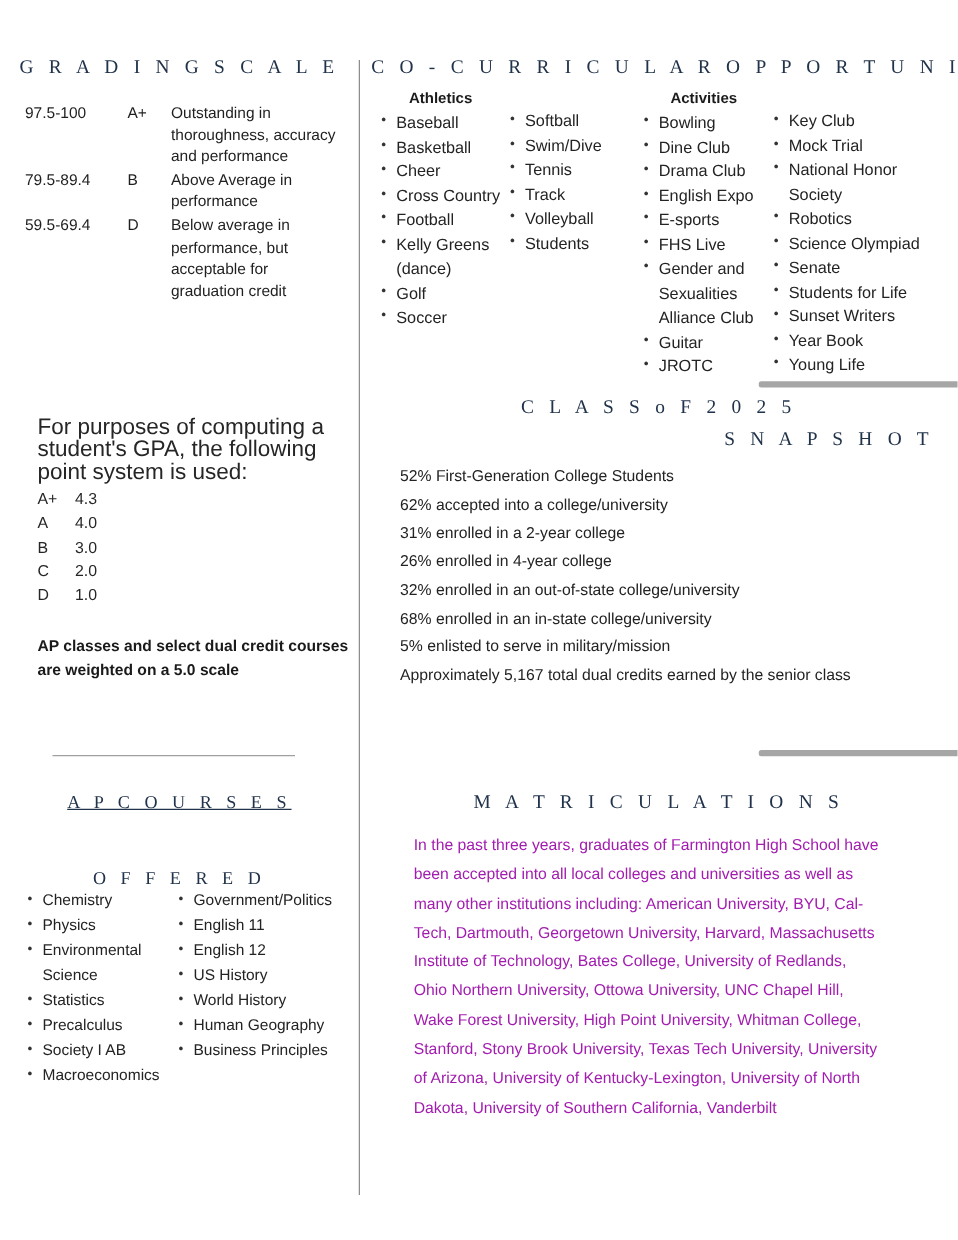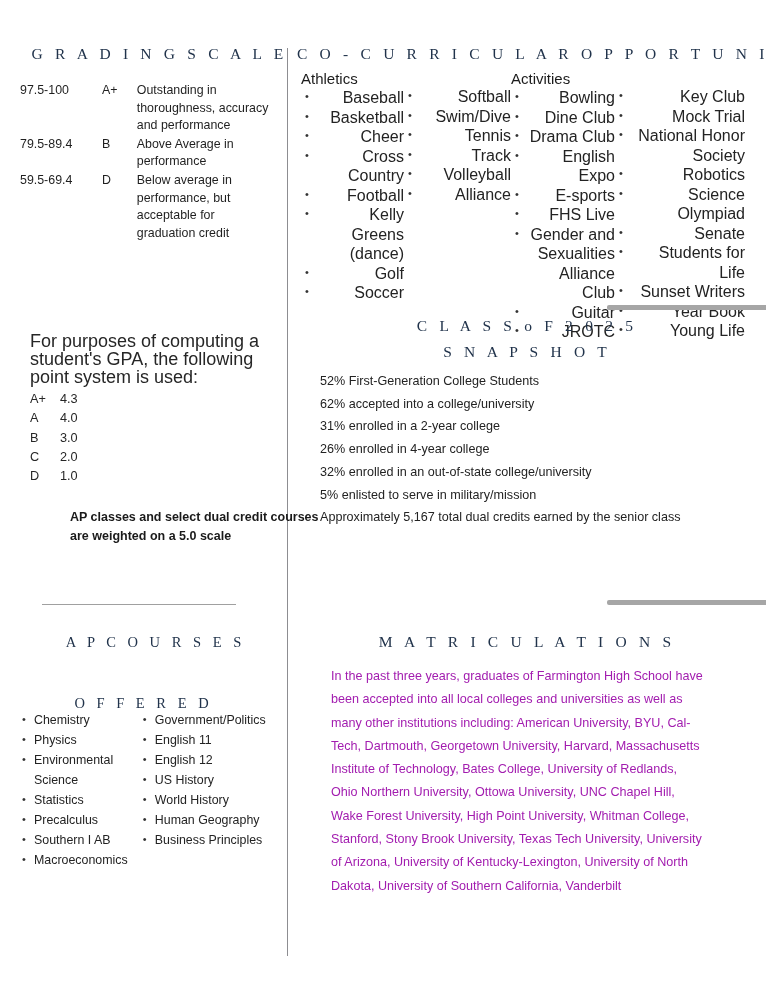--- a/index.html
+++ b/index.html
@@ -61,21 +61,21 @@
   
   .left-col {
     position: absolute;
     left: 0;
     top: 0;
     width: 287px;
     height: 992px;
   }
   #grading-heading {
     position: absolute;
-    left: 16px; top: 45px;
+    left: 0; top: 45px;
     width: 287px;
   }
 
   .grade-table {
     position: absolute;
     left: 20px;
     top: 82px;
     width: 250px;
     font-size: 12.4px;
     line-height: 17.6px;
@@ -108,26 +108,25 @@
 
   .weighted-note {
     position: absolute;
     left: 30px;
     top: 508px;
     width: 250px;
     font-size: 12.5px;
     line-height: 18.5px;
     font-weight: bold;
     color: #1a1a1a;
-    margin-left: 40px;
   }
 
   #ap-divider { left: 42px; top: 604px; width: 194px; }
 
-  #ap-heading-1 { position: absolute; left: 12px; top: 634px; width: 287px; }
+  #ap-heading-1 { position: absolute; left: 0; top: 634px; width: 287px; text-decoration: underline; }
   #ap-heading-2 { position: absolute; left: 0; top: 695px; width: 287px; }
 
   .ap-cols {
     position: absolute;
     left: 18px;
     top: 710px;
     width: 270px;
     display: flex;
   }
   .ap-cols ul {
@@ -164,54 +163,54 @@
 
   .cc-wrap {
     position: absolute;
     left: 14px;
     top: 70px;
     width: 460px;
     display: flex;
   }
   .cc-group { display: flex; }
   .cc-grouphead {
-    font-size: 15px;
-    font-weight: normal;
+    font-size: 12px;
+    font-weight: bold;
     color: #1b1b1b;
     line-height: 17px;
     margin: 0 0 1px 0;
+    text-align: center;
   }
   .cc-wrap ul {
     margin: 0;
     padding: 0 0 0 16px;
     list-style: none;
   }
   .cc-wrap li {
     position: relative;
-    font-size: 16px;
+    font-size: 13px;
     line-height: 19.5px;
     color: #232323;
-    text-align: right;
   }
   .cc-wrap li::before {
     content: "\2022";
     position: absolute;
     left: -12px;
     top: -1px;
     font-size: 11px;
     color: #333;
   }
   .cc-athletics-1 { width: 103px; }
   .cc-athletics-2 { width: 107px; padding-top: 17px; }
   .cc-activities-1 { width: 104px; }
   .cc-activities-2 { width: 130px; padding-top: 17px; }
 
   #bar-snapshot { left: 320px; top: 305px; width: 363px; }
   #snapshot-heading-1 { position: absolute; left: 10px; top: 317px; width: 460px; }
-  #snapshot-heading-2 { position: absolute; left: 10px; top: 343px; width: 460px; }
+  #snapshot-heading-2 { position: absolute; left: 0; top: 343px; width: 460px; text-align: right; }
 
   .snapshot-list {
     position: absolute;
     left: 33px;
     top: 370px;
     width: 430px;
     margin: 0;
     padding: 0;
     list-style: none;
   }
@@ -301,21 +300,21 @@
     <div id="ap-heading-1" class="sec-heading small">A P   C O U R S E S</div>
     <div id="ap-heading-2" class="sec-heading small">O F F E R E D</div>
 
     <div class="ap-cols">
       <ul class="ap-col-a">
         <li>Chemistry</li>
         <li>Physics</li>
         <li>Environmental Science</li>
         <li>Statistics</li>
         <li>Precalculus</li>
-        <li>Southern I AB</li>
+        <li>Society I AB</li>
         <li>Macroeconomics</li>
       </ul>
       <ul class="ap-col-b">
         <li>Government/Politics</li>
         <li>English 11</li>
         <li>English 12</li>
         <li>US History</li>
         <li>World History</li>
         <li>Human Geography</li>
         <li>Business Principles</li>
@@ -343,21 +342,21 @@
             <li>Soccer</li>
           </ul>
         </div>
         <div class="cc-athletics-2">
           <ul>
             <li>Softball</li>
             <li>Swim/Dive</li>
             <li>Tennis</li>
             <li>Track</li>
             <li>Volleyball</li>
-            <li>Alliance</li>
+            <li>Students</li>
           </ul>
         </div>
       </div>
 
       <div class="cc-group">
         <div class="cc-activities-1">
           <div class="cc-grouphead">Activities</div>
           <ul>
             <li>Bowling</li>
             <li>Dine Club</li>
@@ -391,20 +390,21 @@
 
     <div id="snapshot-heading-1" class="sec-heading">C L A S S   o F   2 0 2 5</div>
     <div id="snapshot-heading-2" class="sec-heading">S N A P S H O T</div>
 
     <ul class="snapshot-list">
       <li>52% First-Generation College Students</li>
       <li>62% accepted into a college/university</li>
       <li>31% enrolled in a 2-year college</li>
       <li>26% enrolled in 4-year college</li>
       <li>32% enrolled in an out-of-state college/university</li>
+      <li>68% enrolled in an in-state college/university</li>
       <li>5% enlisted to serve in military/mission</li>
       <li>Approximately 5,167 total dual credits earned by the senior class</li>
     </ul>
 
     <div id="bar-matric" class="thick-bar"></div>
 
     <div id="matric-heading" class="sec-heading">M A T R I C U L A T I O N S</div>
 
     <div class="matric-body">In the past three years, graduates of Farmington High School have been accepted into all local colleges and universities as well as many other institutions including: American University, BYU, Cal-Tech,  Dartmouth,  Georgetown University, Harvard, Massachusetts Institute of Technology,  Bates College, University of Redlands, Ohio Northern University, Ottowa University, UNC Chapel Hill, Wake Forest University, High Point University, Whitman College, Stanford, Stony Brook University,  Texas Tech University, University of Arizona, University of Kentucky-Lexington, University of North Dakota, University of Southern California,  Vanderbilt</div>
 

